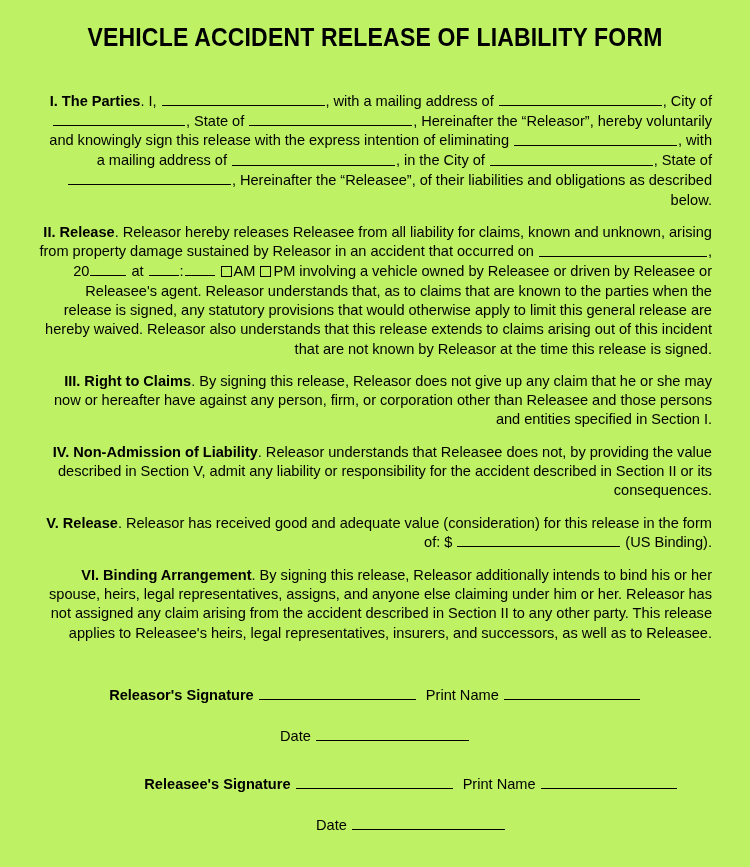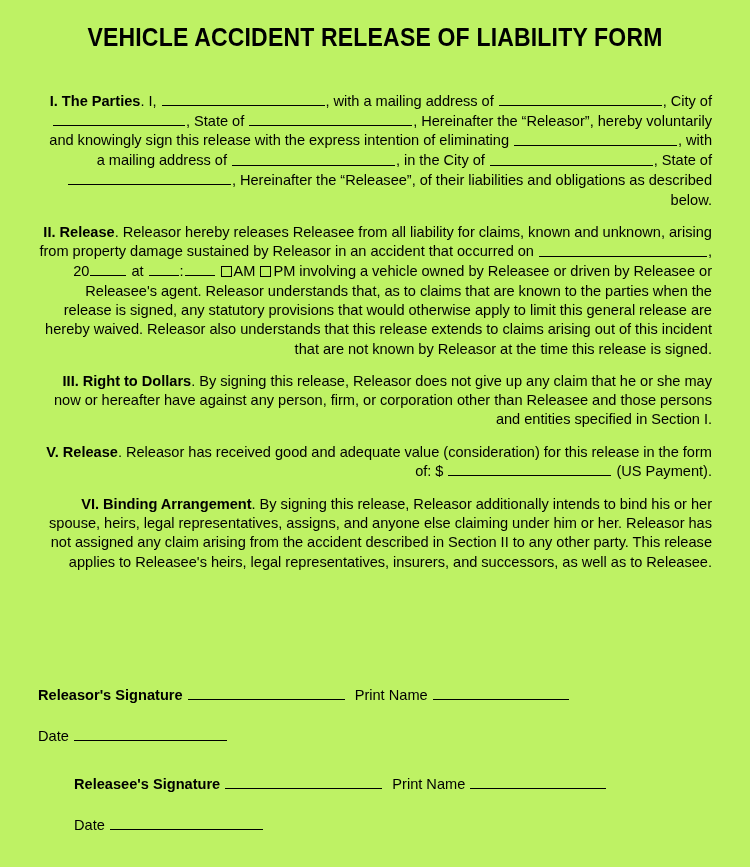--- a/index.html
+++ b/index.html
@@ -83,20 +83,21 @@
     position: absolute;
     left: 38px;
     width: 674px;
   }
   .sig-block-1 { top: 686px; }
   .sig-block-2 { top: 775px; margin-left: 36px; }
   .sig-row {
     font-size: 14.6px;
     line-height: 19.3px;
     white-space: nowrap;
+    text-align: center;
   }
   .sig-row.date-row {
     margin-top: 21px;
   }
   .sig-label {
     font-weight: bold;
   }
   .plain-label {
     font-weight: normal;
   }
@@ -108,24 +109,25 @@
 <div class="page">
 
   <div class="doc-title">VEHICLE ACCIDENT RELEASE OF LIABILITY FORM</div>
 
   <div class="body-area">
 
     <p class="clause"><span class="sec-head">I. The Parties</span><span>. I,</span> <span class="blank b-lg"></span><span>, with a mailing address of</span> <span class="blank b-lg"></span><span>, City of</span> <span class="blank b-md"></span><span>, State of</span> <span class="blank b-lg"></span><span>, Hereinafter the “Releasor”, hereby voluntarily and knowingly sign this release with the express intention of eliminating</span> <span class="blank b-lg"></span><span>, with a mailing address of</span> <span class="blank b-lg"></span><span>, in the City of</span> <span class="blank b-lg"></span><span>, State of</span> <span class="blank b-lg"></span><span>, Hereinafter the “Releasee”, of their liabilities and obligations as described below.</span></p>
 
     <p class="clause"><span class="sec-head">II. Release</span><span>. Releasor hereby releases Releasee from all liability for claims, known and unknown, arising from property damage sustained by Releasor in an accident that occurred on</span> <span class="blank b-xl"></span><span>, 20</span><span class="blank b-sm"></span> <span>at</span> <span class="blank b-xs"></span><span>:</span><span class="blank b-xs"></span> <span class="cbox"></span><span>AM</span> <span class="cbox"></span><span>PM</span> <span>involving a vehicle owned by Releasee or driven by Releasee or Releasee's agent. Releasor understands that, as to claims that are known to the parties when the release is signed, any statutory provisions that would otherwise apply to limit this general release are hereby waived. Releasor also understands that this release extends to claims arising out of this incident that are not known by Releasor at the time this release is signed.</span></p>
 
-    <p class="clause"><span class="sec-head">III. Right to Dollars</span><span>. By signing this release, Releasor does not give up any claim that he or she may now or hereafter have against any person, firm, or corporation other than Releasee and those persons and entities specified in Section I.</span></p>
+    <p class="clause"><span class="sec-head">III. Right to Claims</span><span>. By signing this release, Releasor does not give up any claim that he or she may now or hereafter have against any person, firm, or corporation other than Releasee and those persons and entities specified in Section I.</span></p>
 
+    <p class="clause"><span class="sec-head">IV. Non-Admission of Liability</span><span>. Releasor understands that Releasee does not, by providing the value described in Section V, admit any liability or responsibility for the accident described in Section II or its consequences.</span></p>
 
-    <p class="clause"><span class="sec-head">V. Release</span><span>. Releasor has received good and adequate value (consideration) for this release in the form of: $</span> <span class="blank b-lg"></span> <span>(US Payment).</span></p>
+    <p class="clause"><span class="sec-head">V. Release</span><span>. Releasor has received good and adequate value (consideration) for this release in the form of: $</span> <span class="blank b-lg"></span> <span>(US Binding).</span></p>
 
     <p class="clause"><span class="sec-head">VI. Binding Arrangement</span><span>. By signing this release, Releasor additionally intends to bind his or her spouse, heirs, legal representatives, assigns, and anyone else claiming under him or her. Releasor has not assigned any claim arising from the accident described in Section II to any other party. This release applies to Releasee's heirs, legal representatives, insurers, and successors, as well as to Releasee.</span></p>
 
   </div>
 
   <div class="sig-area sig-block-1">
     <div class="sig-row"><span class="sig-label">Releasor's Signature</span> <span class="blank b-sig"></span><span class="plain-label gap-lbl">Print Name</span> <span class="blank b-prt"></span></div>
     <div class="sig-row date-row"><span class="plain-label">Date</span> <span class="blank b-date"></span></div>
   </div>
 

